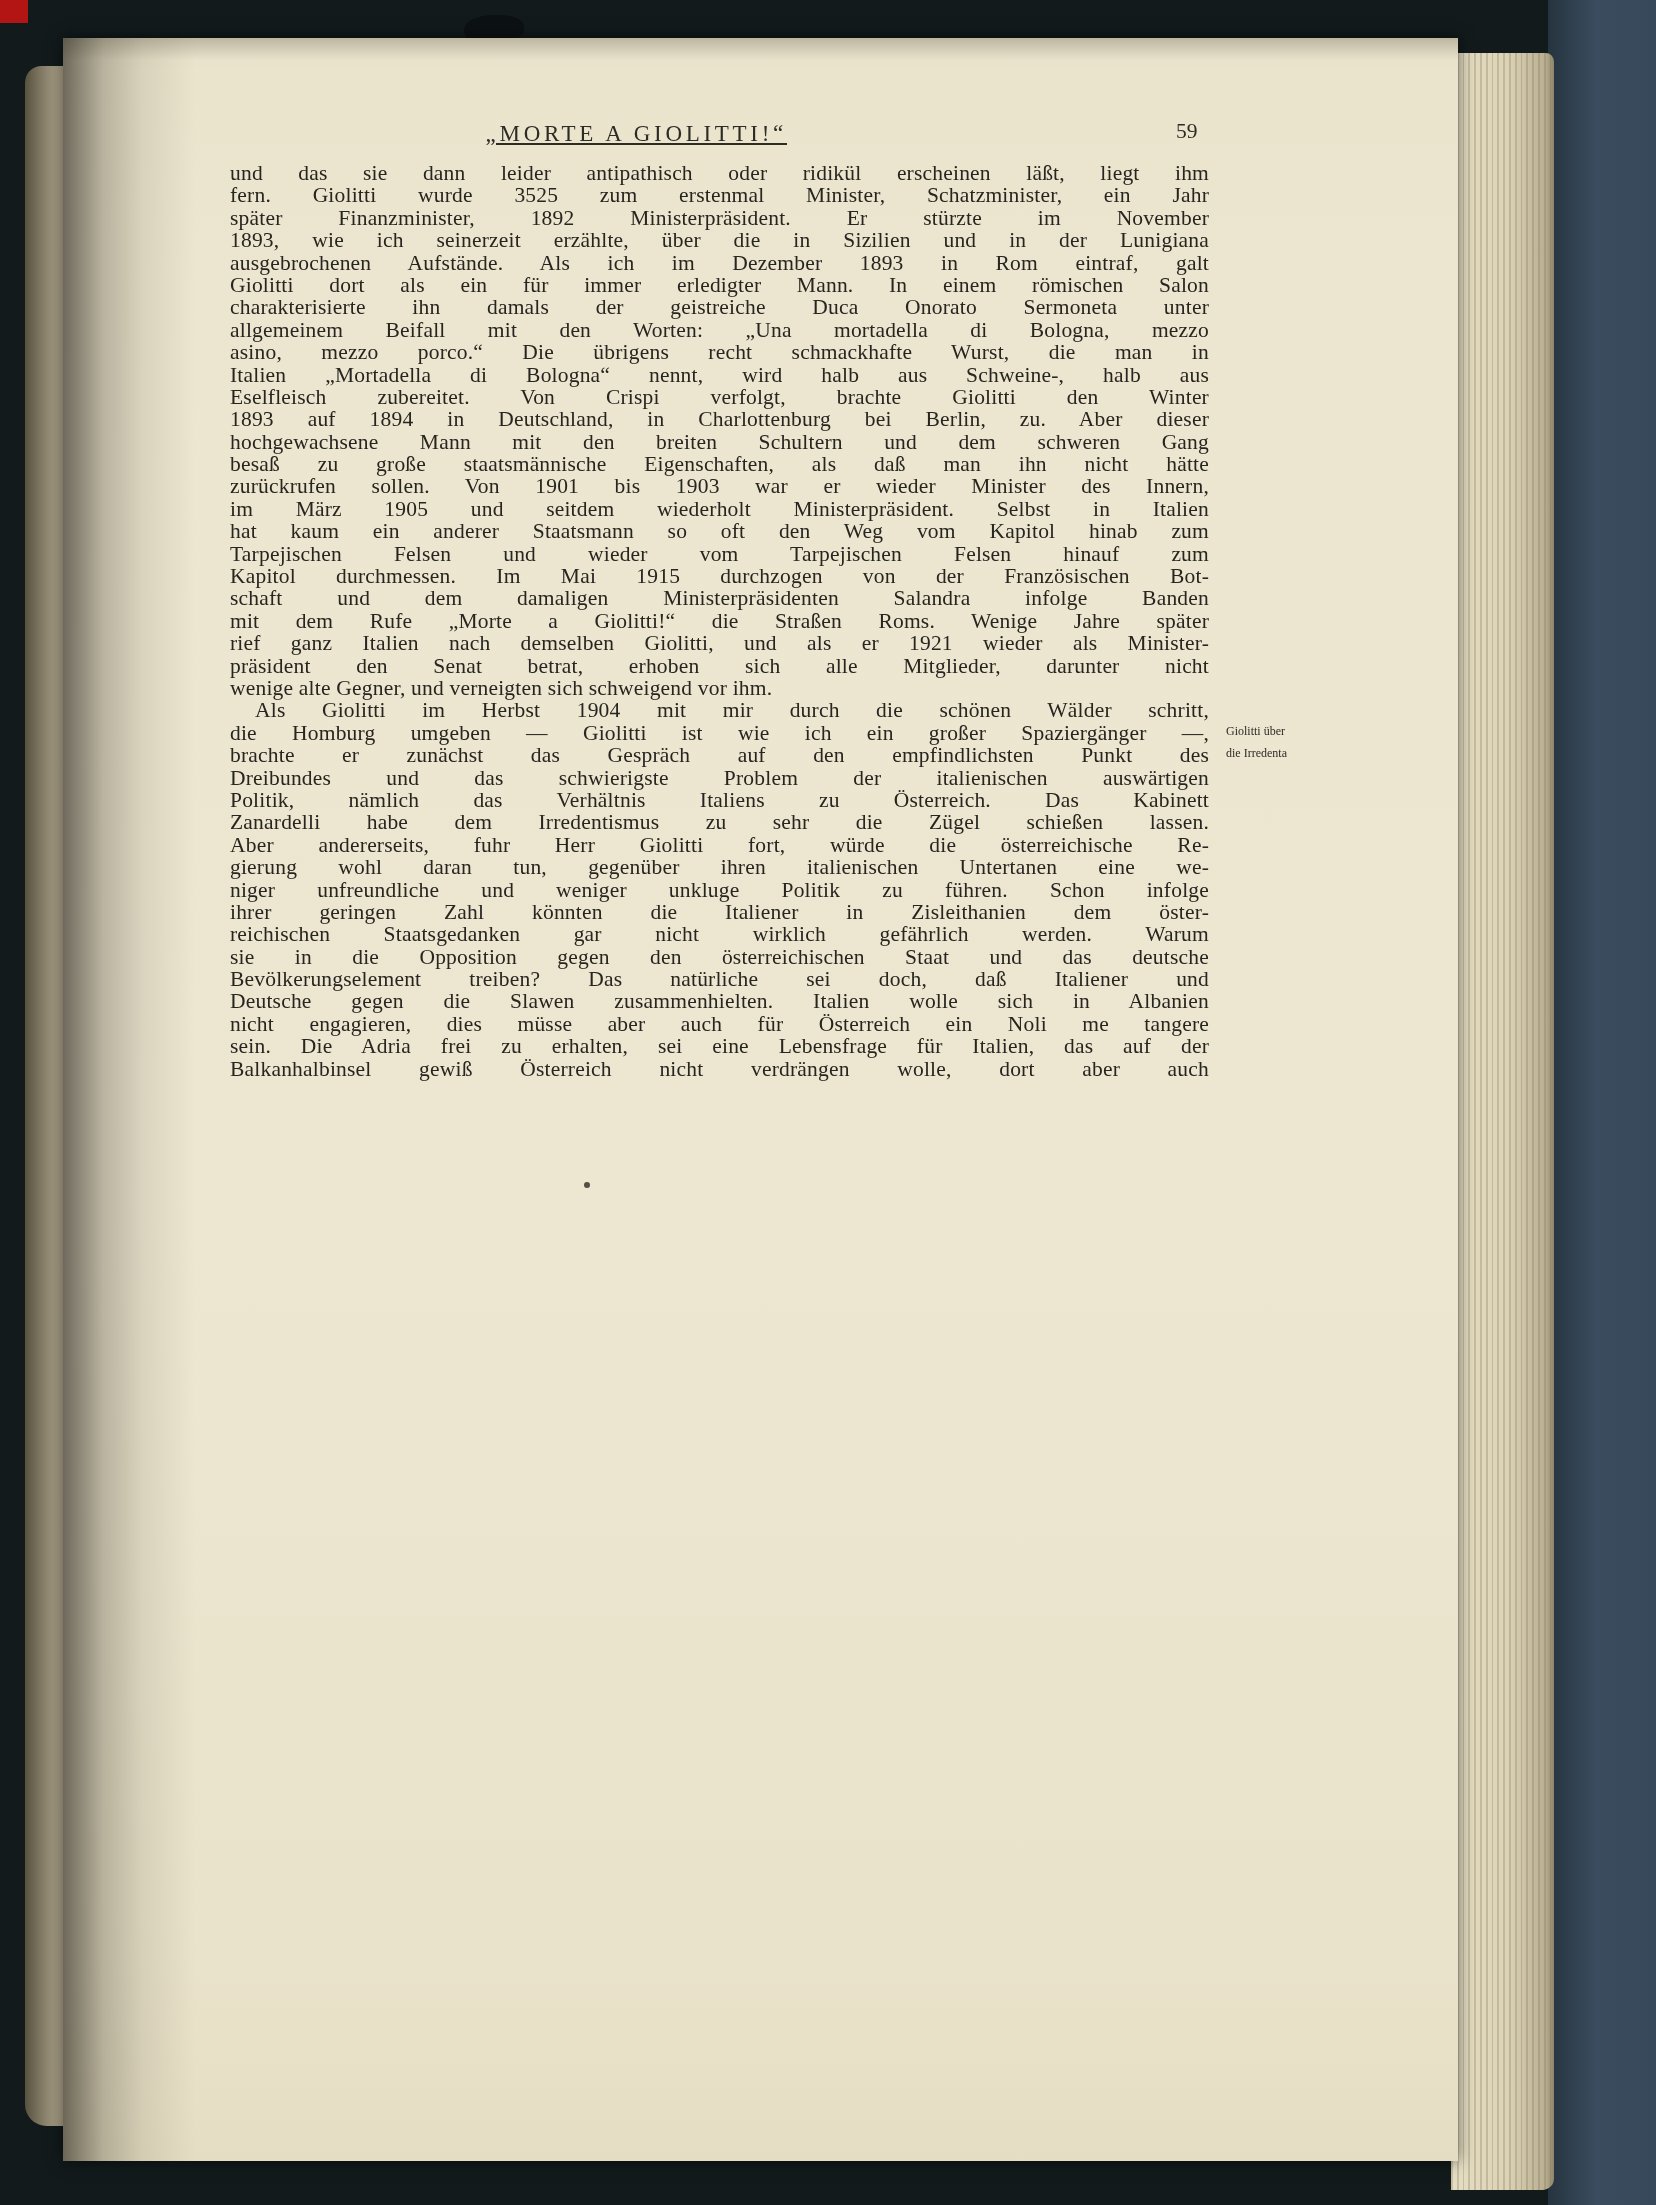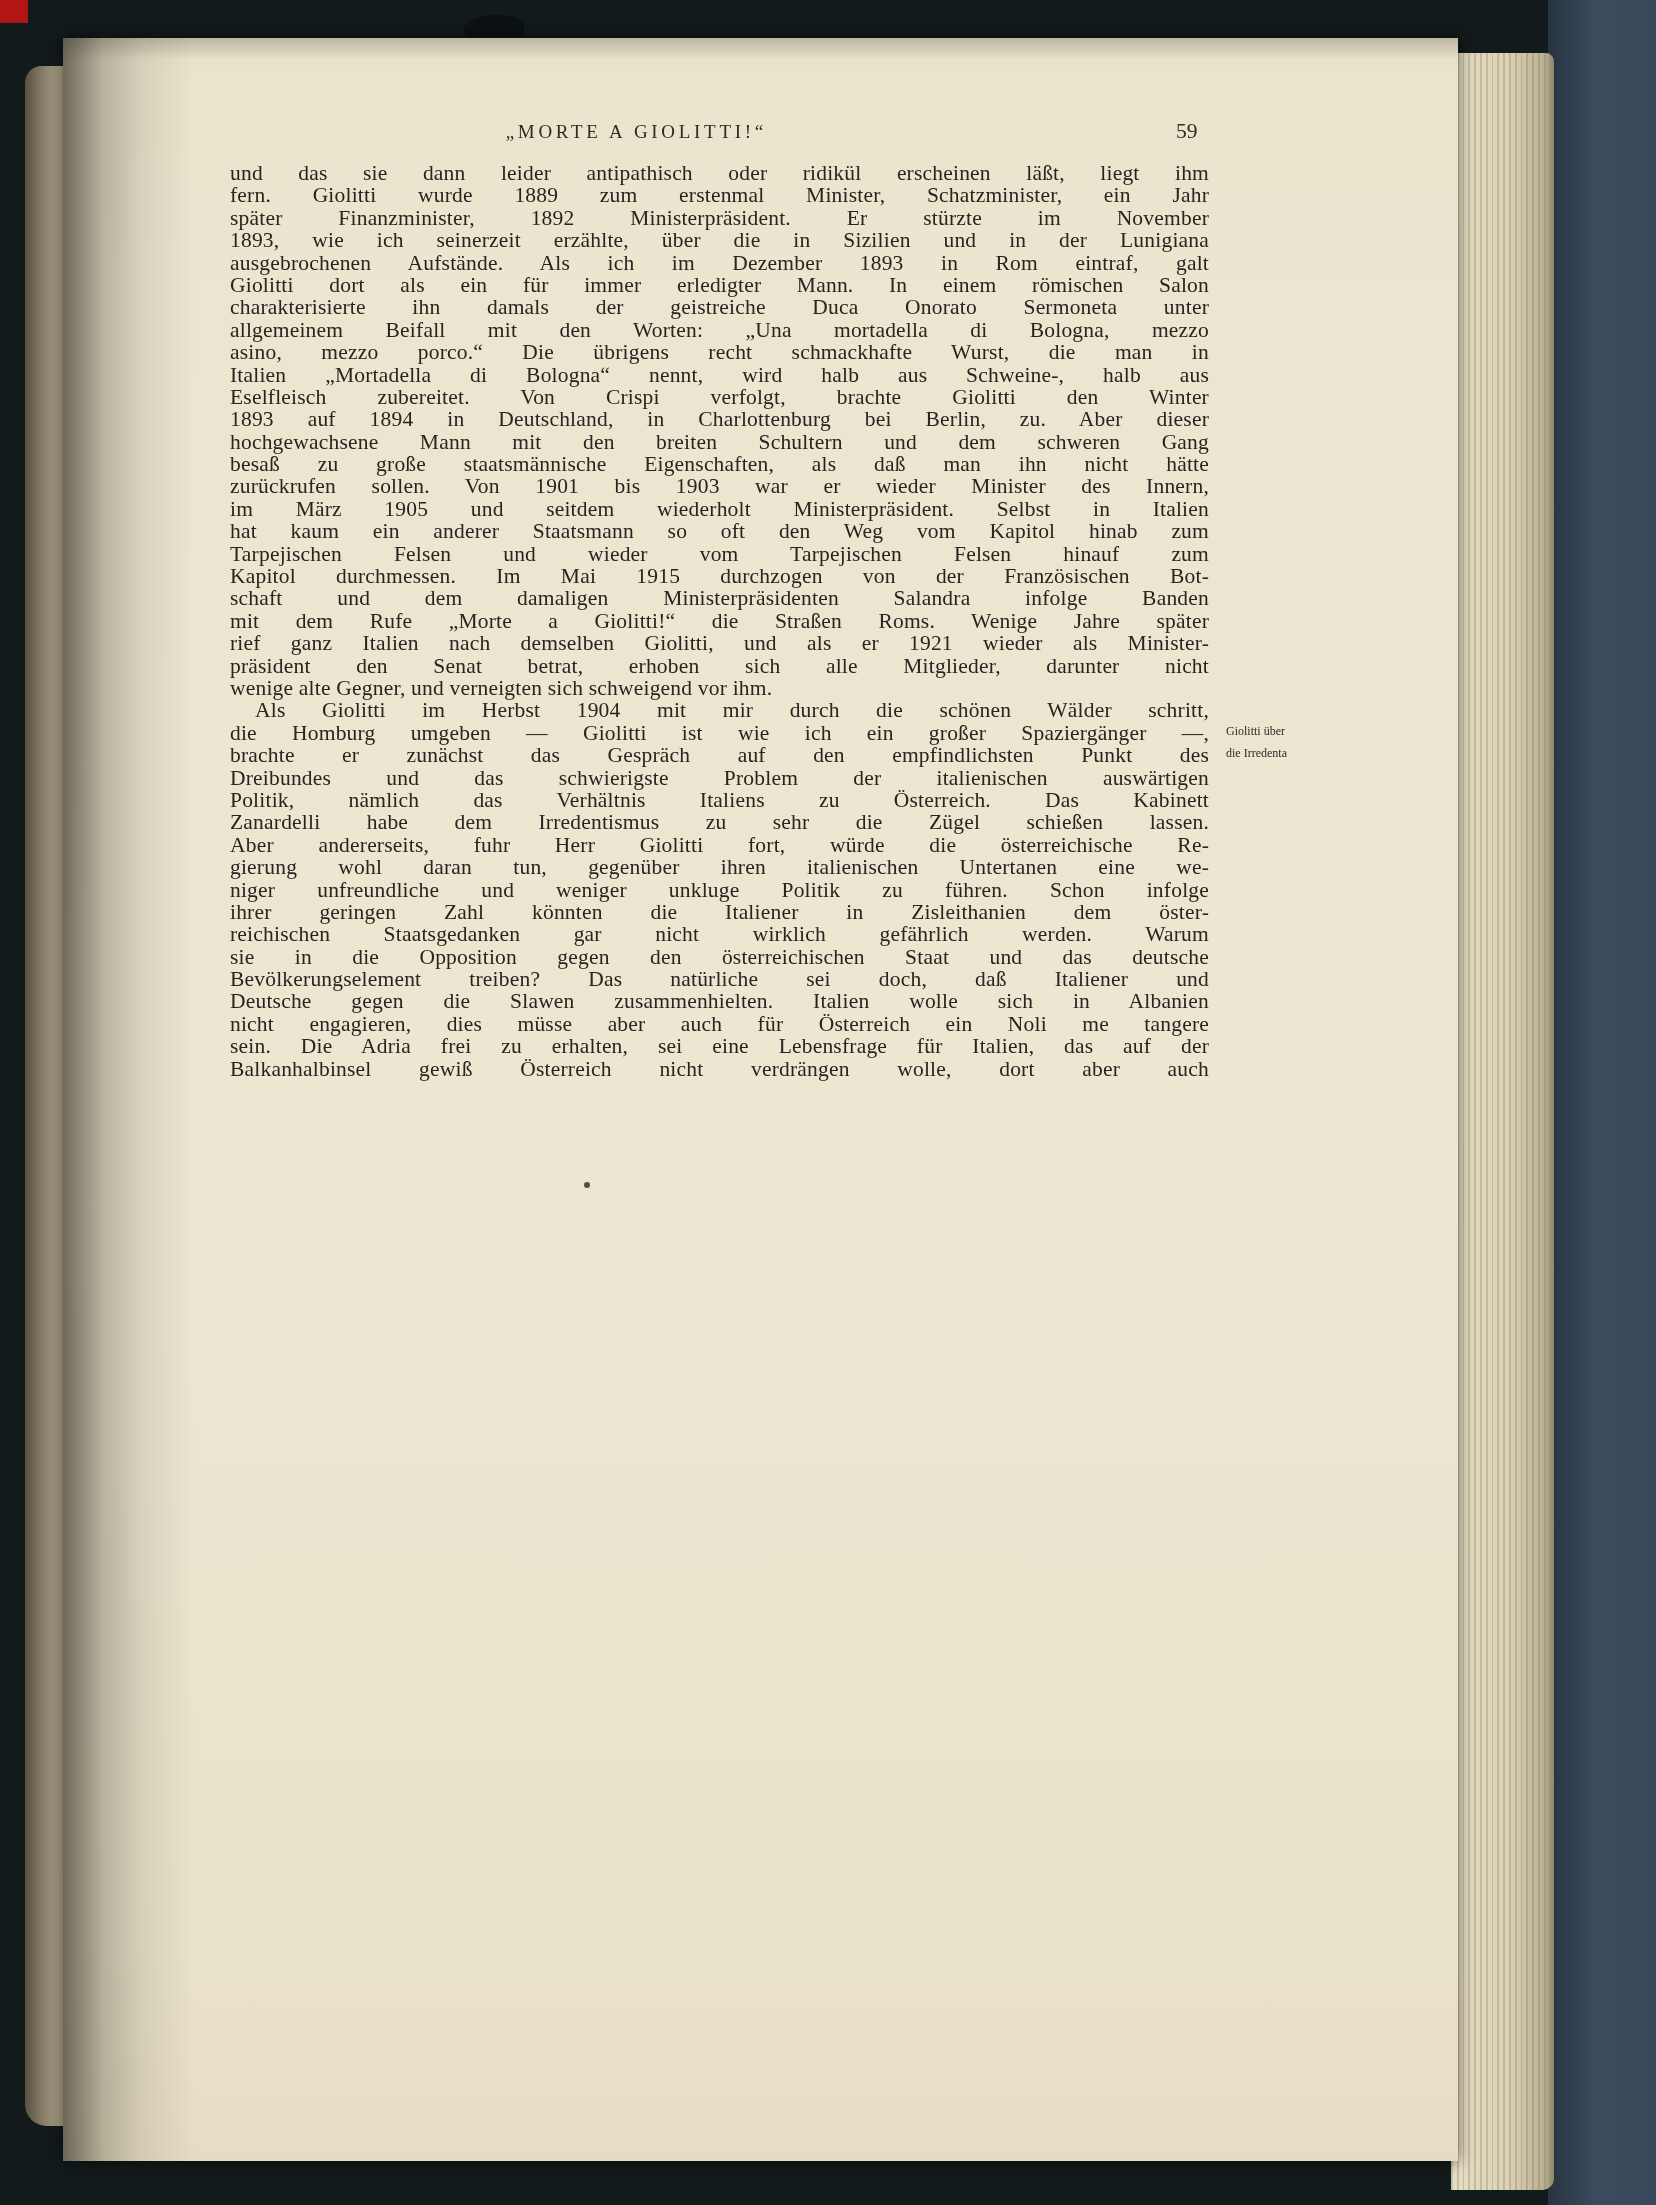--- a/index.html
+++ b/index.html
@@ -46,21 +46,21 @@
     background:linear-gradient(180deg, rgba(40,38,28,0.22), rgba(0,0,0,0));
   }
 
   .red-mark { position:absolute; left:0; top:0; width:28px; height:23px; background:#b31414; }
   .ink-blob { position:absolute; left:464px; top:15px; width:60px; height:30px; background:#0c1113; border-radius:50% 40% 55% 45%; }
   .ink-speck { position:absolute; left:521px; top:1144px; width:5.8px; height:5.8px; border-radius:50%; background:rgba(45,42,34,0.8); }
 
   .header-row { position:absolute; left:167px; top:83px; width:979px; height:30px; }
   .running-title {
     position:absolute; left:41.5%; transform:translateX(-50%);
-    font-size:19px; letter-spacing:3.7px; color:#2d2b26; white-space:nowrap;
+    font-size:23px; letter-spacing:3.7px; color:#2d2b26; white-space:nowrap;text-decoration:underline;
   }
   .page-number { position:absolute; right:11.6px; top:-2.5px; font-size:21.5px; color:#2d2b26;text-align:center; }
 
   .textblock {
     position:absolute; left:167px; top:124px; width:979px;
     color:#272520; font-size:21.5px;
   }
   .line {
     height:22.4px; line-height:22.4px;
     text-align:justify; text-align-last:justify;
@@ -92,21 +92,21 @@
     <div class="gutter-shadow"></div>
     <div class="top-edge-shade"></div>
 
     <div class="header-row">
       <span class="running-title">„MORTE A GIOLITTI!“</span>
       <span class="page-number">59</span>
     </div>
 
     <div class="textblock" id="textblock">
         <div class="line">und das sie dann leider antipathisch oder ridikül erscheinen läßt, liegt ihm</div>
-        <div class="line">fern. Giolitti wurde 1889 zum erstenmal Minister, Schatzminister, ein Jahr</div>
+        <div class="line">fern. Giolitti wurde 3525 zum erstenmal Minister, Schatzminister, ein Jahr</div>
         <div class="line">später Finanzminister, 1892 Ministerpräsident. Er stürzte im November</div>
         <div class="line">1893, wie ich seinerzeit erzählte, über die in Sizilien und in der Lunigiana</div>
         <div class="line">ausgebrochenen Aufstände. Als ich im Dezember 1893 in Rom eintraf, galt</div>
         <div class="line">Giolitti dort als ein für immer erledigter Mann. In einem römischen Salon</div>
         <div class="line">charakterisierte ihn damals der geistreiche Duca Onorato Sermoneta unter</div>
         <div class="line">allgemeinem Beifall mit den Worten: „Una mortadella di Bologna, mezzo</div>
         <div class="line">asino, mezzo porco.“ Die übrigens recht schmackhafte Wurst, die man in</div>
         <div class="line">Italien „Mortadella di Bologna“ nennt, wird halb aus Schweine-, halb aus</div>
         <div class="line">Eselfleisch zubereitet. Von Crispi verfolgt, brachte Giolitti den Winter</div>
         <div class="line">1893 auf 1894 in Deutschland, in Charlottenburg bei Berlin, zu. Aber dieser</div>

